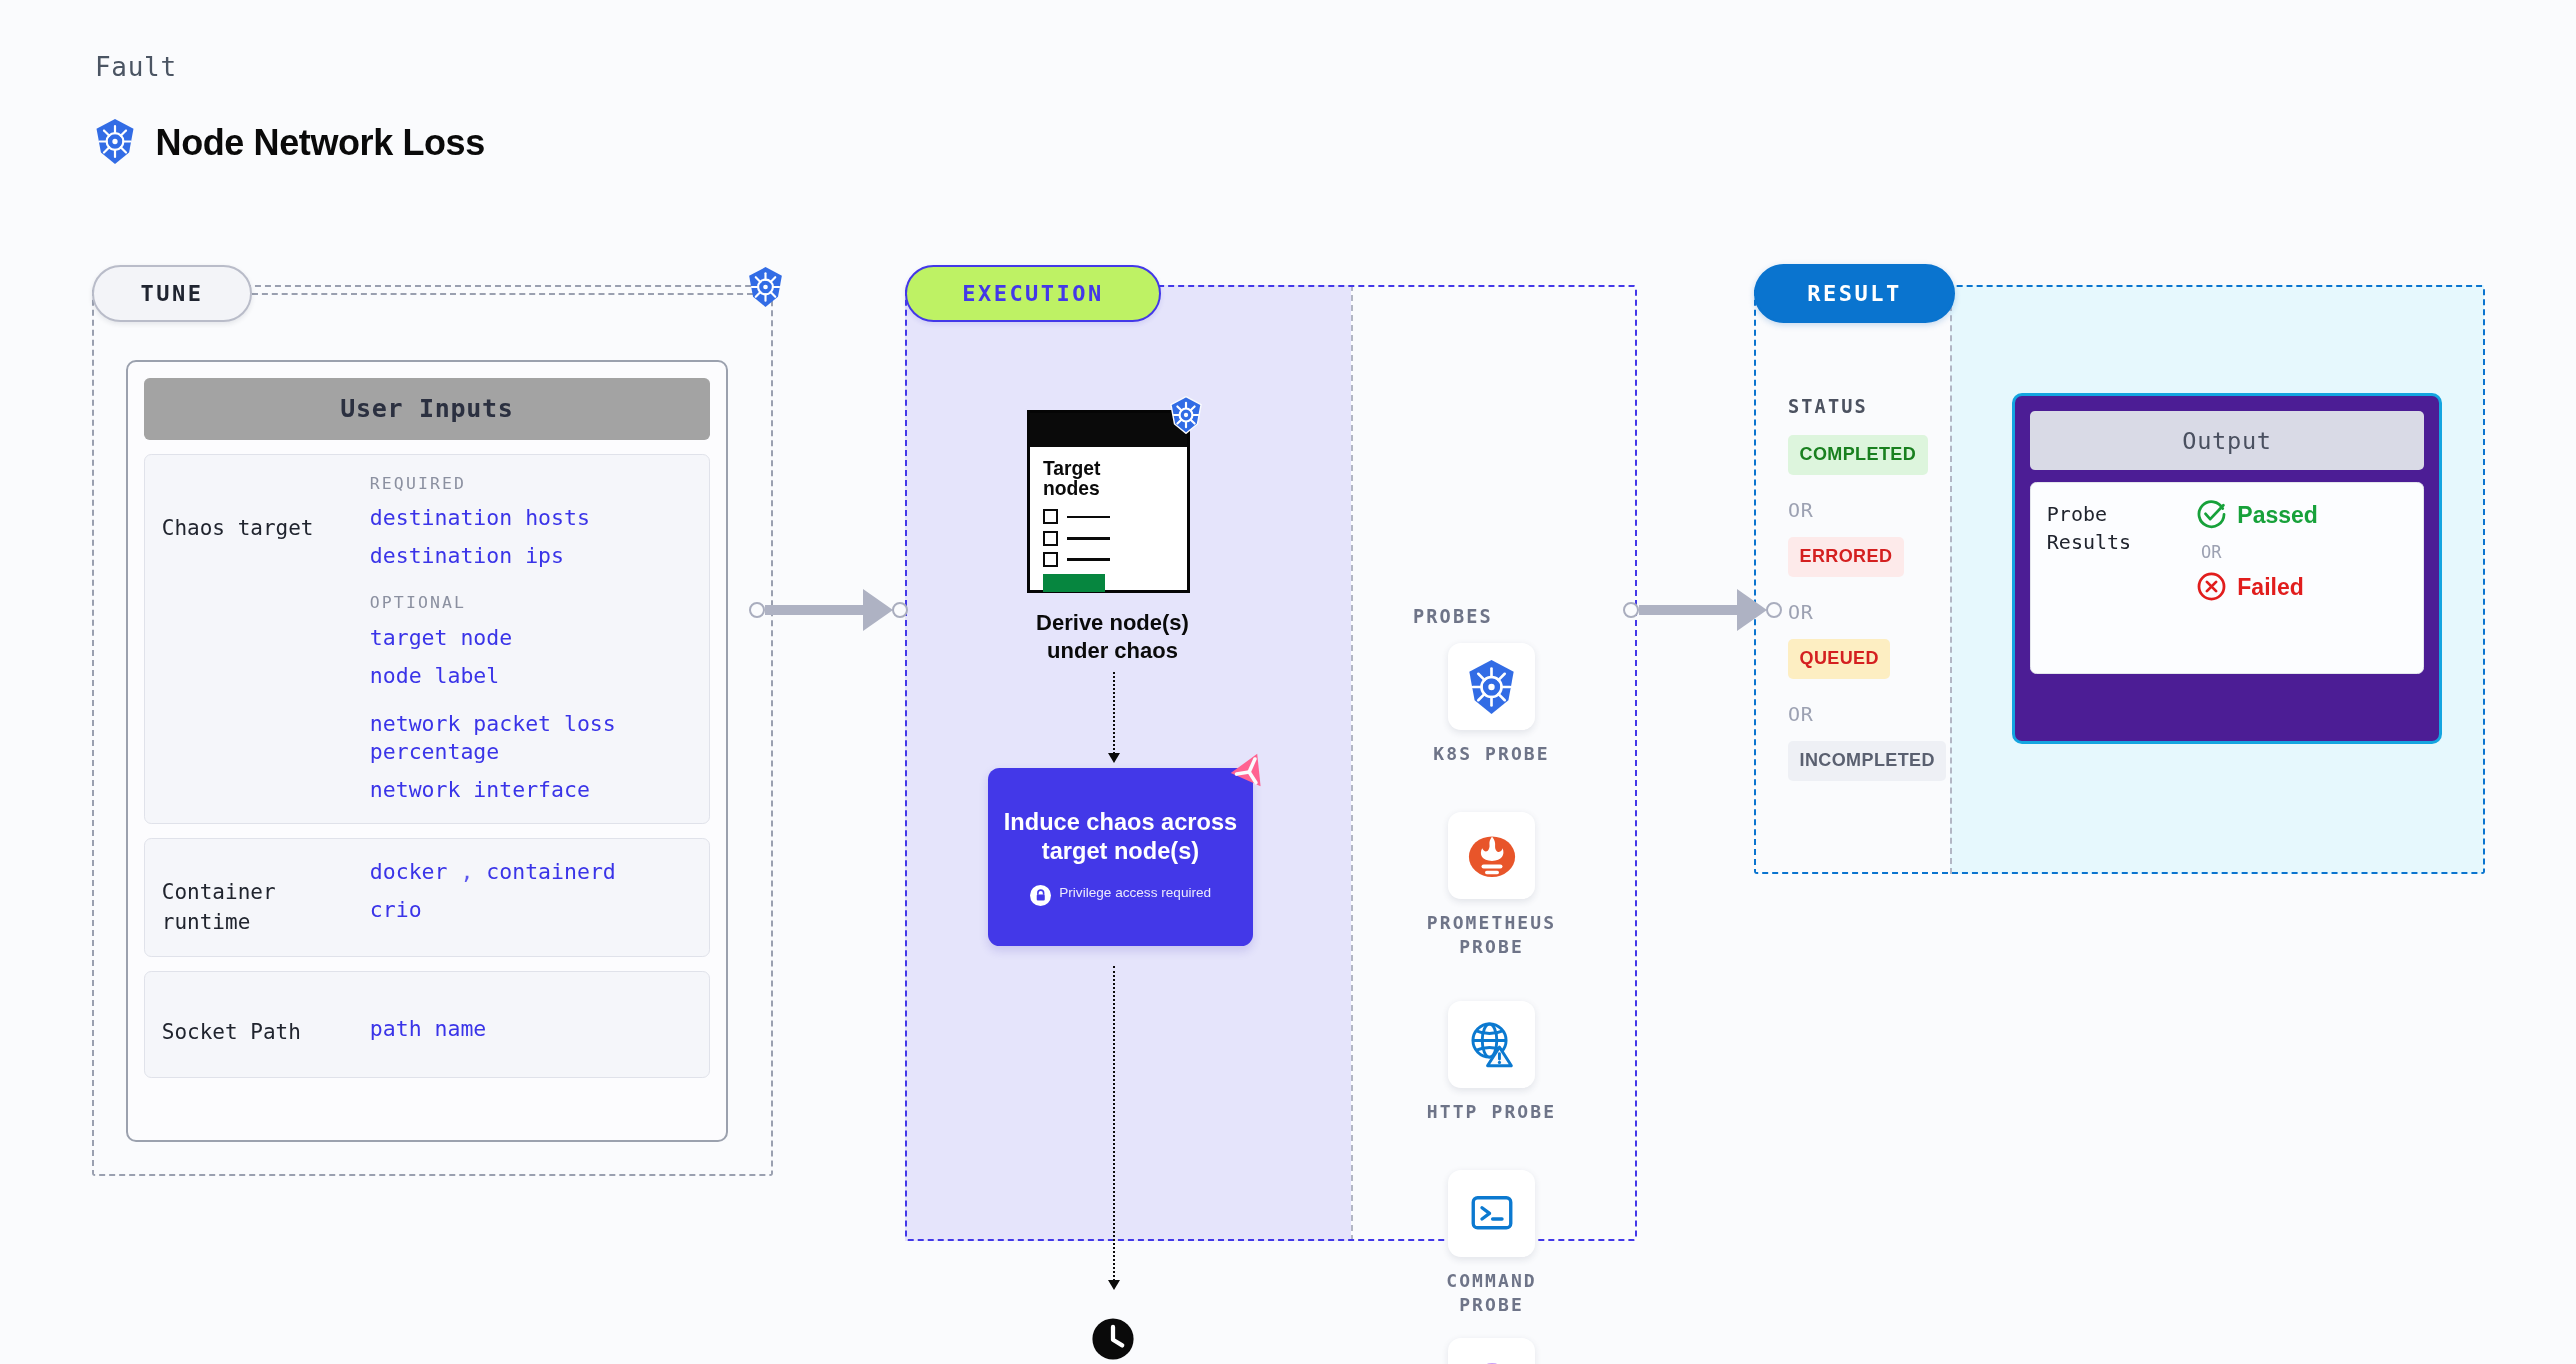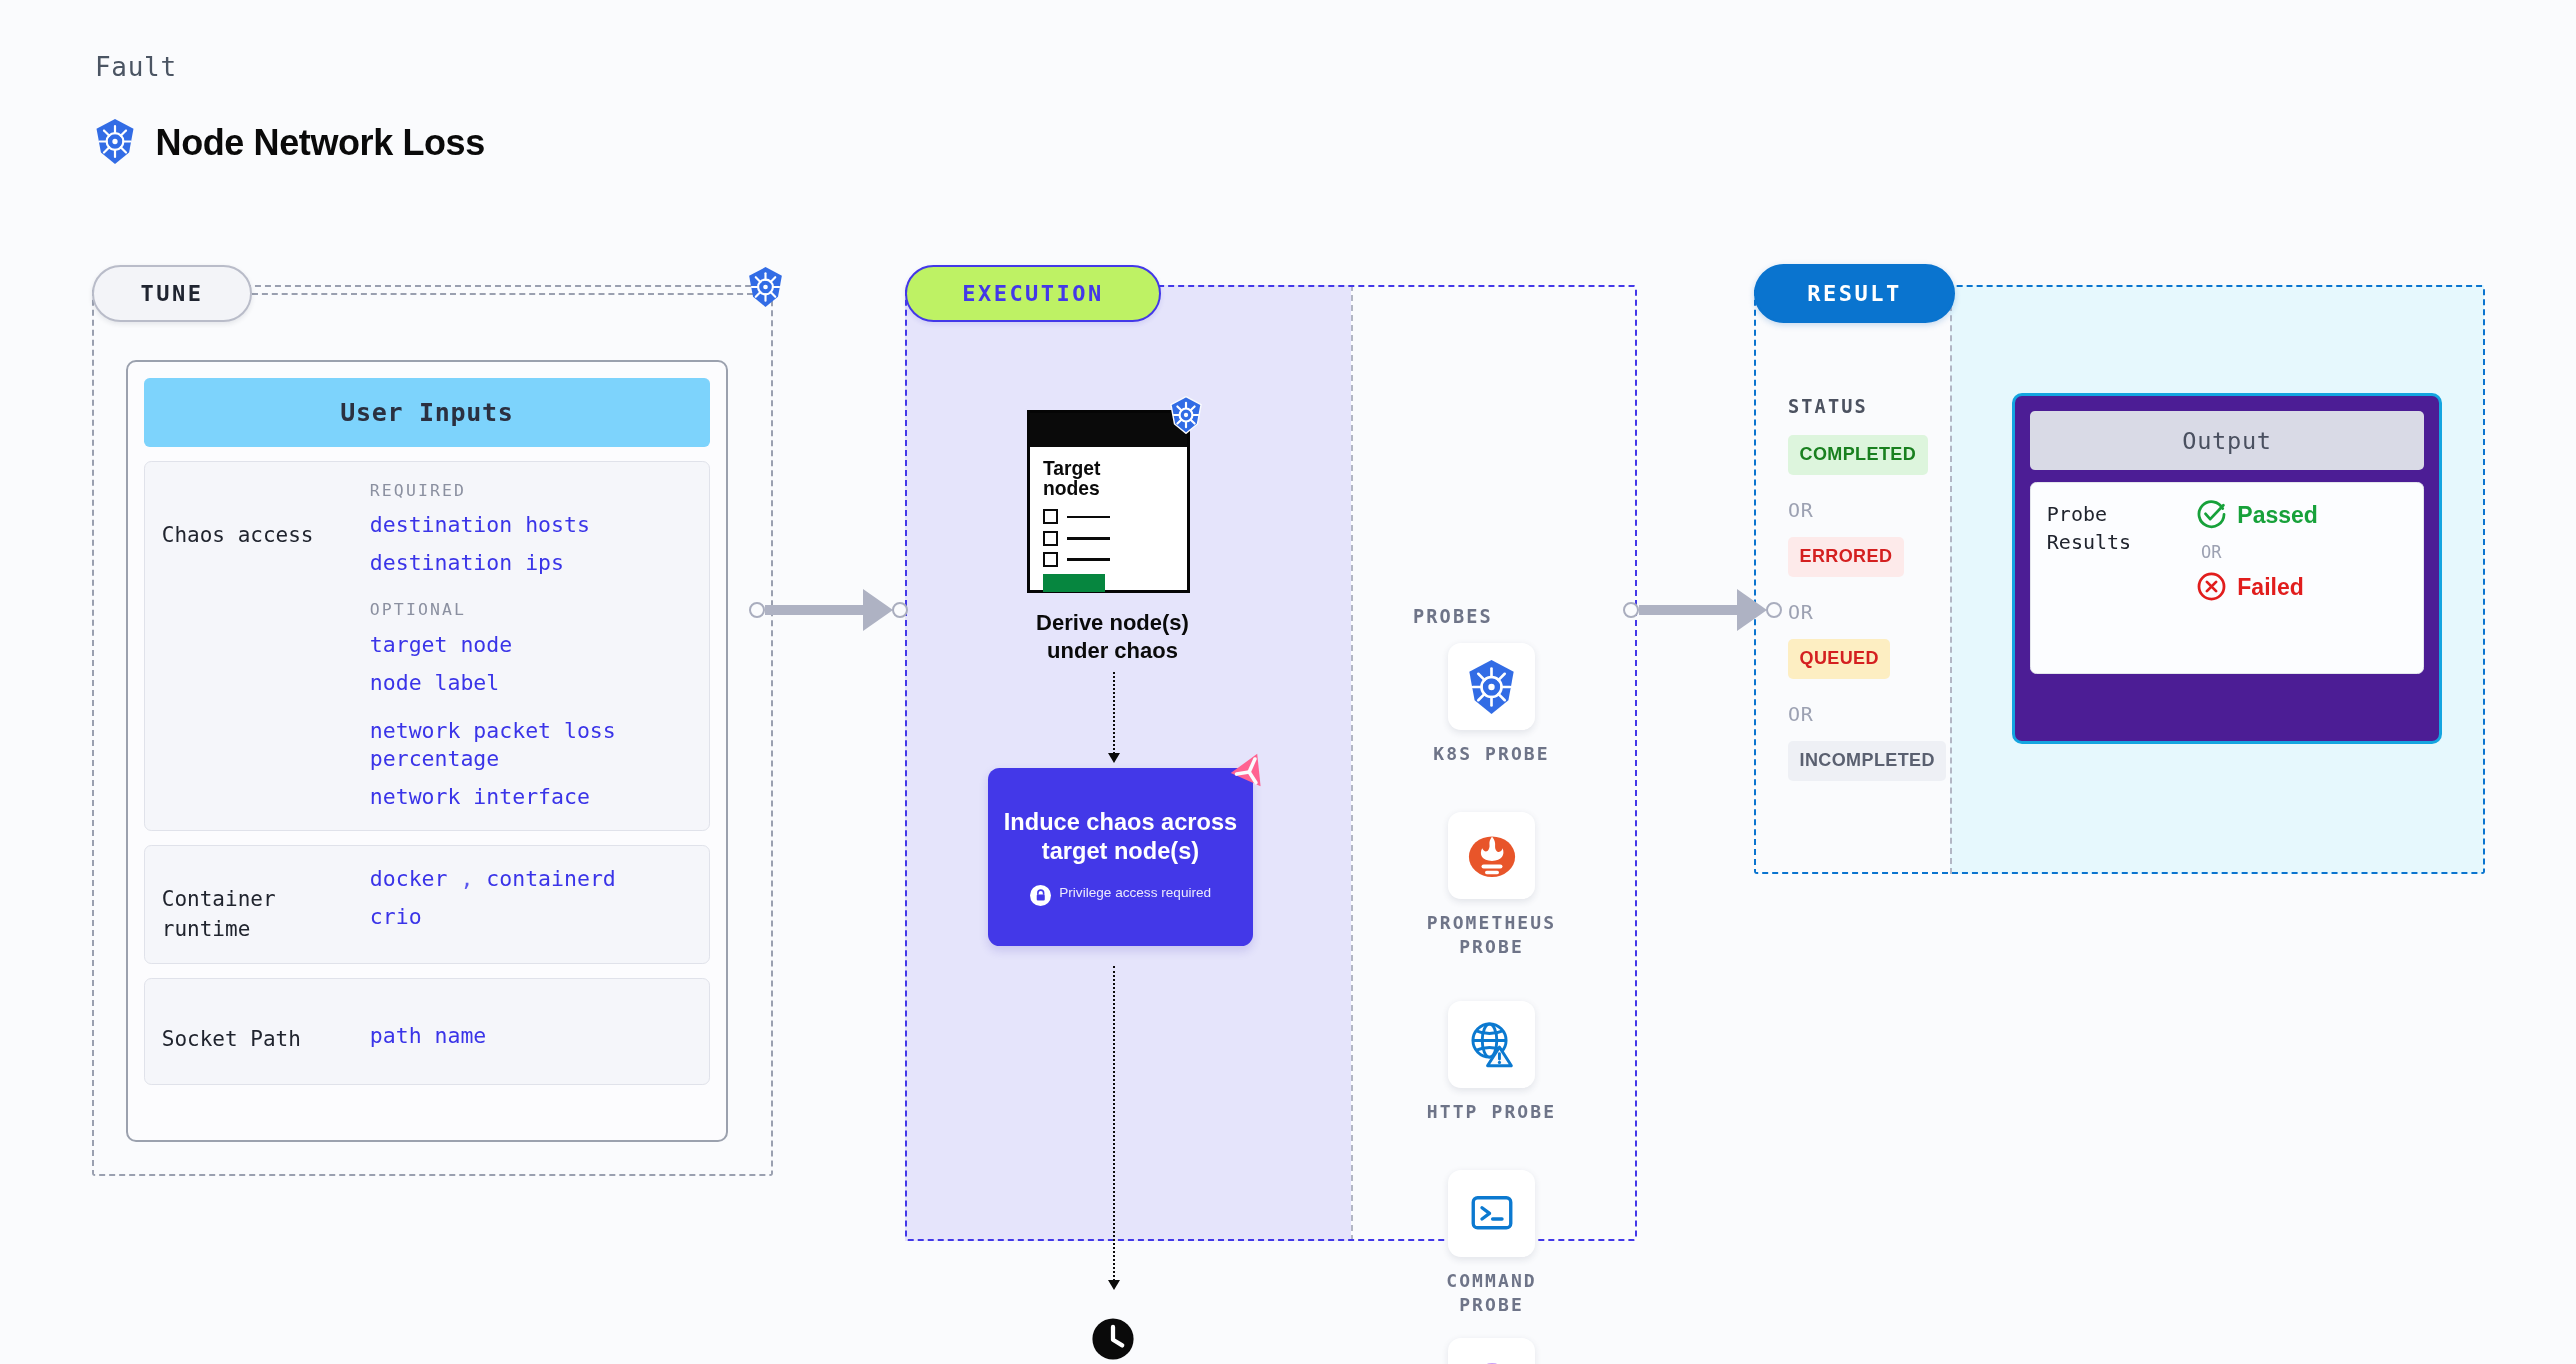--- a/index.html
+++ b/index.html
@@ -50,21 +50,21 @@
   #tune-panel { left: 92px; top: 285px; width: 681px; height: 891px; }
   #tune-panel .panel-border { border: 2.1px dashed #9aa0b0; background: transparent; }
   #tune-pill { left: 92px; top: 265px; width: 160px; height: 57px; }
 
   .card-outer {
     position: absolute; left: 34px; top: 75px; width: 602px; height: 782px;
     border: 2.1px solid #9ba1ae; border-radius: 10px; background: #fcfcfe;
     padding: 15.8px;
   }
   .card-head {
-    height: 69px; background: #7dd3fc; border-radius: 5.7px;
+    height: 62px; background: #a3a3a3; border-radius: 5.7px;
     display: flex; align-items: center; justify-content: center;
     font-size: 25px; font-weight: 700; color: #2b3040; letter-spacing: 0.7px;
   }
   .sub-card {
     margin-top: 14.3px; border: 1.4px solid #e0e2ea; border-radius: 7.2px;
     background: #f5f6fa; display: flex; padding: 18.6px 17px;
   }
   .sub-left {
     width: 208px; flex: 0 0 208px; font-size: 21px; color: #20242e; line-height: 1.42;
     padding-top: 40px;
@@ -301,21 +301,21 @@
     </svg>
   </div>
 
   <div class="panel" id="tune-panel">
     <div class="panel-border"></div>
 
     <div class="card-outer">
       <div class="card-head">User Inputs</div>
 
       <div class="sub-card">
-        <div class="sub-left">Chaos access</div>
+        <div class="sub-left">Chaos target</div>
         <div class="sub-right">
           <div class="grp-label">REQUIRED</div>
           <div class="val">destination hosts</div>
           <div class="val last">destination ips</div>
           <div class="grp-label second">OPTIONAL</div>
           <div class="val">target node</div>
           <div class="val tight">node label</div>
           <div class="val">network packet loss percentage</div>
           <div class="val last">network interface</div>
         </div>

